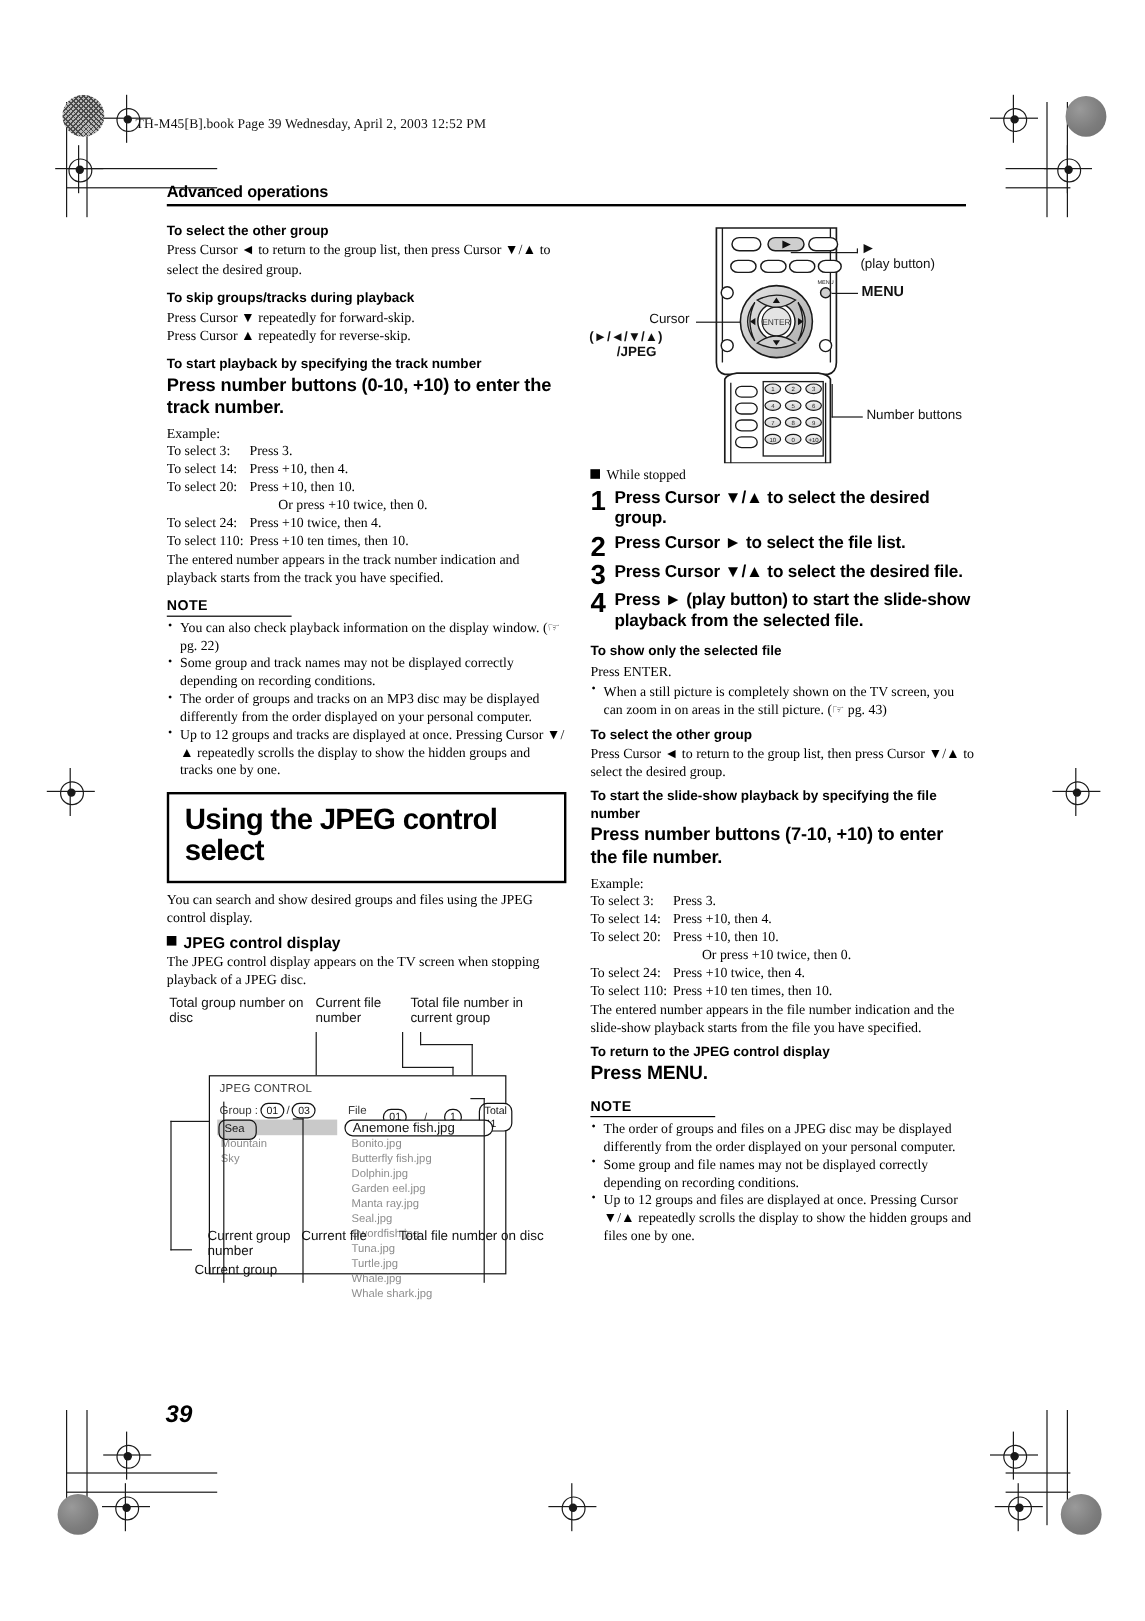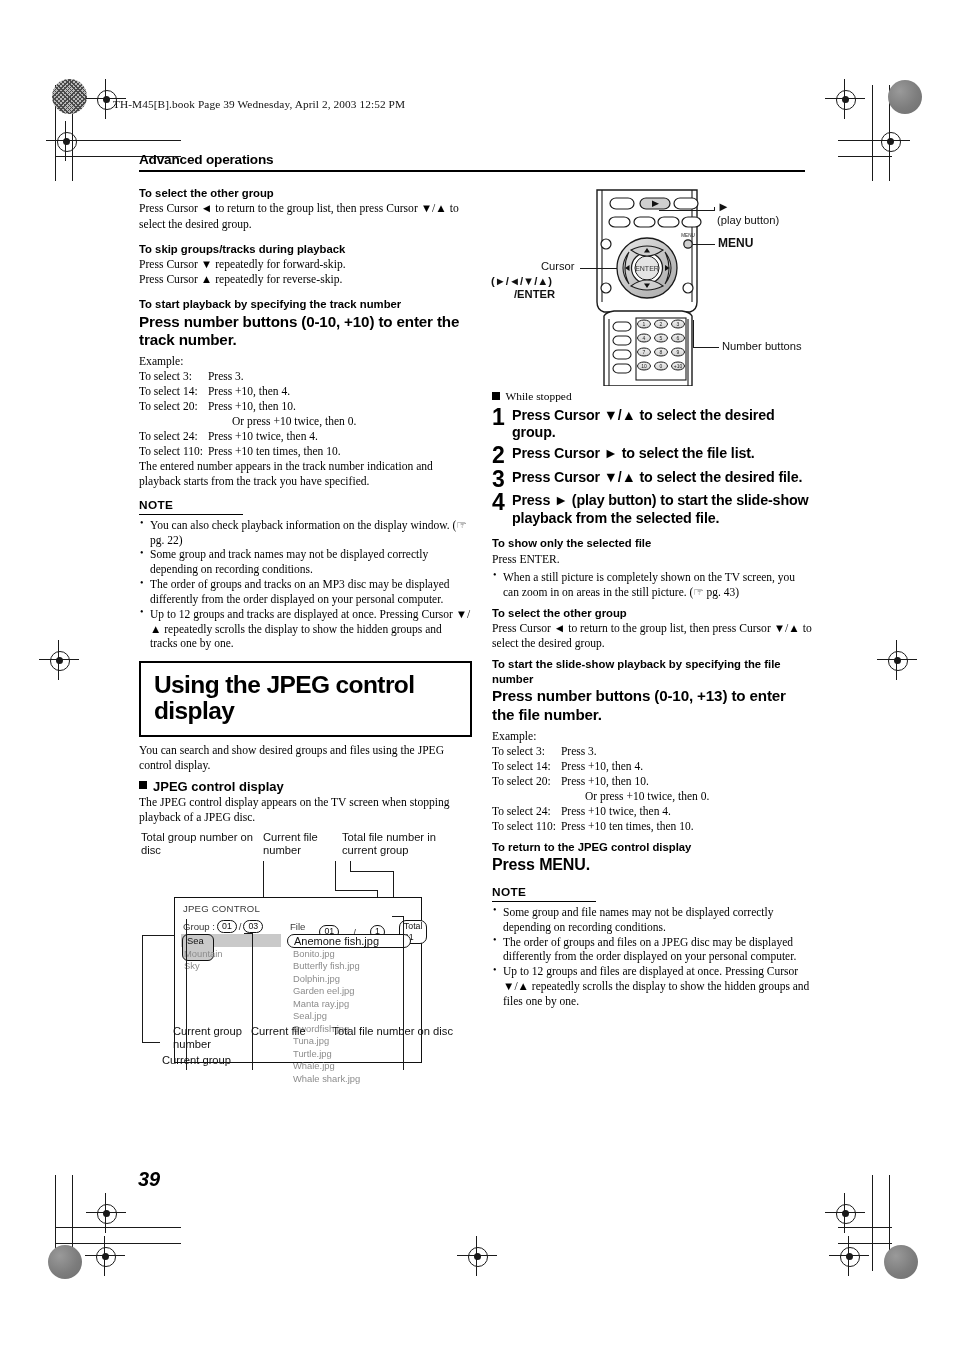--- a/index.html
+++ b/index.html
@@ -156,21 +156,21 @@
     padding:0px 4px 0.5px 4px; font-size:8.8px; color:#111; background:#fff;
     line-height:1.25;
   }
   .grp-hilite{
     position:absolute; left:6px; top:36px; width:100px; height:13px;
     background:#c9c9c9;
   }
   .grp-sel{
     position:absolute; left:7px; top:36px;
     border:1.3px solid #111; border-radius:6px; background:#c9c9c9;
-    padding:0px 9px 14px 4px;
+    padding:0px 9px 4px 4px;
     font-family:"Liberation Sans", sans-serif; font-size:9.4px; color:#111;
   }
   .grp-list{
     position:absolute; left:9px; top:50px;
     font-family:"Liberation Sans", sans-serif; font-size:9.4px; color:#8d8d8d;
     line-height:1.33;
   }
   .file-sel{
     position:absolute; left:112px; top:36px; width:124px;
     border:1.3px solid #111; border-radius:7px; background:#fff;
@@ -332,21 +332,21 @@
       <ul class="bul">
         <li>You can also check playback information on the display window. (☞ pg. 22)</li>
         <li>Some group and track names may not be displayed correctly depending on recording conditions.</li>
         <li>The order of groups and tracks on an MP3 disc may be displayed differently from the order displayed on your personal computer.</li>
         <li>Up to 12 groups and tracks are displayed at once. Pressing Cursor ▼/▲ repeatedly scrolls the display to show the hidden groups and tracks one by one.</li>
       </ul>
     </div>
 
     <div class="gap"></div>
     <div class="titlebox">
-      <h2>Using the JPEG control display</h2>
+      <h2>Using the JPEG control select</h2>
     </div>
 
     <div class="gap-s"></div>
     <p class="body">You can search and show desired groups and files using the JPEG control display.</p>
 
     <div class="gap-s"></div>
     <div class="sq-head">
       <span class="sq"></span><span>JPEG control display</span>
     </div>
     <p class="body">The JPEG control display appears on the TV screen when stopping playback of a JPEG disc.</p>
@@ -528,21 +528,21 @@
     <div class="rvline" style="left:222px; top:21px; height:4px;"></div>
     <div class="rlbl b" style="left:225px; top:13px; font-size:13px;">►</div>
     <div class="rlbl" style="left:225px; top:28px;">(play button)</div>
 
     <div class="rline" style="left:201px; top:58px;  width:22px;"></div>
     <div class="rlbl b" style="left:226px; top:50px; font-size:12px;">MENU</div>
 
     <div class="rline" style="left:88px;  top:82px;  width:37px;"></div>
     <div class="rlbl" style="left:49px;   top:74px;">Cursor</div>
     <div class="rlbl b" style="left:-1px;  top:89px;">(►/◄/▼/▲)</div>
-    <div class="rlbl b" style="left:22px;  top:102px;">/ENTER</div>
+    <div class="rlbl b" style="left:22px;  top:102px;">/JPEG</div>
 
     <div class="rline" style="left:201px; top:161px; width:26px;"></div>
     <div class="rvline" style="left:201px; top:134px; height:28px;"></div>
     <div class="rlbl" style="left:230px; top:154px;">Number buttons</div>
   </div>
 
   <div class="colR" style="top:390px;">
 
     <div class="stopped">
       <span class="sq"></span><span>While stopped</span>
@@ -571,21 +571,21 @@
     <ul class="bul">
       <li>When a still picture is completely shown on the TV screen, you can zoom in on areas in the still picture. (☞ pg. 43)</li>
     </ul>
 
     <div class="gap-s"></div>
     <div class="h-sub">To select the other group</div>
     <p class="body">Press Cursor ◄ to return to the group list, then press Cursor ▼/▲ to select the desired group.</p>
 
     <div class="gap-s"></div>
     <div class="h-sub">To start the slide-show playback by specifying the file number</div>
-    <div class="h-big">Press number buttons (0-10, +13) to enter the file number.</div>
+    <div class="h-big">Press number buttons (7-10, +10) to enter the file number.</div>
 
     <div class="gap-xs"></div>
     <div class="body">Example:</div>
     <table class="ex">
       <tbody>
         <tr>
             <td class="k">To select 3:</td>
             <td>Press 3.</td>
           </tr>
         <tr>
@@ -603,29 +603,30 @@
         <tr>
             <td class="k">To select 24:</td>
             <td>Press +10 twice, then 4.</td>
           </tr>
         <tr>
             <td class="k">To select 110:</td>
             <td>Press +10 ten times, then 10.</td>
           </tr>
       </tbody>
     </table>
+    <p class="body">The entered number appears in the file number indication and the slide-show playback starts from the file you have specified.</p>
 
     <div class="gap-s"></div>
     <div class="h-sub">To return to the JPEG control display</div>
     <div class="h-big" style="font-size:16px;">Press MENU.</div>
 
     <div class="gap-s"></div>
     <div>
       <div class="note-hd">NOTE</div>
       <ul class="bul">
+        <li>The order of groups and files on a JPEG disc may be displayed differently from the order displayed on your personal computer.</li>
         <li>Some group and file names may not be displayed correctly depending on recording conditions.</li>
-        <li>The order of groups and files on a JPEG disc may be displayed differently from the order displayed on your personal computer.</li>
         <li>Up to 12 groups and files are displayed at once. Pressing Cursor ▼/▲ repeatedly scrolls the display to show the hidden groups and files one by one.</li>
       </ul>
     </div>
   </div>
 
 </div>
 
 </body></html>

